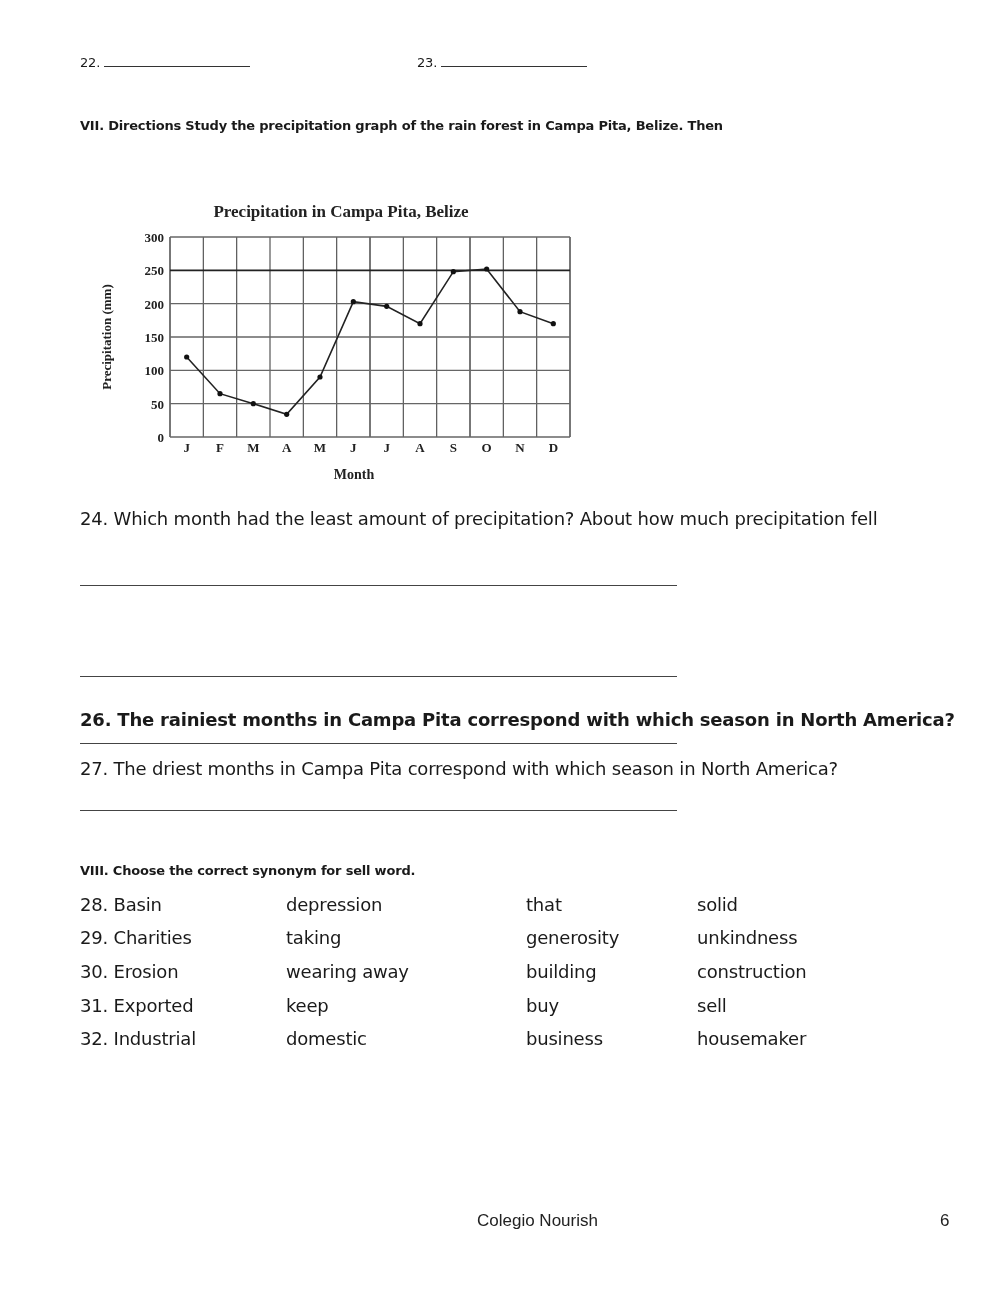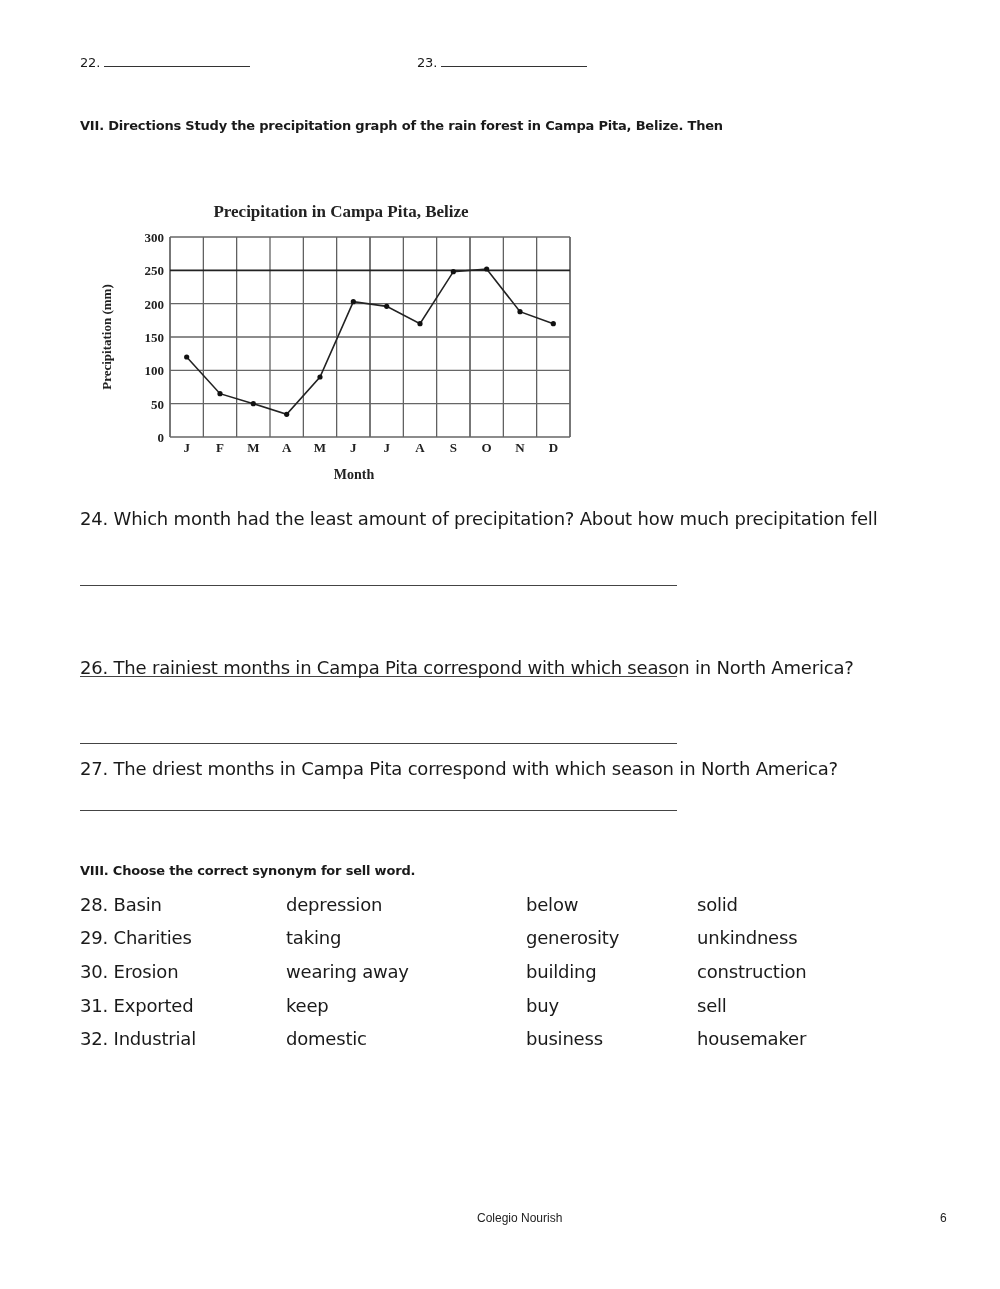--- a/index.html
+++ b/index.html
@@ -7,21 +7,21 @@
            font-family: "DejaVu Sans", sans-serif; color: #1a1a1a; }
     .abs { position: absolute; }
     .line-text { font-size: 13px; line-height: 24px; letter-spacing: -0.2px; }
     .bold { font-weight: bold; }
     .blank-short { display: inline-block; width: 146px; border-bottom: 1.5px solid #333; height: 18px; vertical-align: baseline; margin-left: 4px; }
     .answer-line { position: absolute; left: 80px; width: 597px; border-top: 1.5px solid #444; height: 0; }
     .q { position: absolute; left: 80px; width: 880px; font-size: 18px; line-height: 24px; letter-spacing: -0.2px; }
     .syn-row { position: absolute; left: 80px; font-size: 18px; line-height: 24px; letter-spacing: -0.2px; width: 880px; height: 24px; }
     .syn-row span { position: absolute; top: 0; white-space: nowrap; }
     .c0 { left: 0; } .c1 { left: 206px; } .c2 { left: 446px; } .c3 { left: 617px; }
-    .footer { font-family: "Liberation Sans", sans-serif; font-size: 12px; color: #222; }
+    .footer { font-family: "Liberation Sans", sans-serif; font-size: 17px; color: #222; }
     .chart-svg text { font-family: "Liberation Serif", "DejaVu Serif", serif; font-weight: bold; fill: #222; }
   </style>
 </head>
 <body>
 
 <div class="abs line-text" style="left:80px; top:48px;">
   <span>22.</span><span class="blank-short"></span>
 </div>
 <div class="abs line-text" style="left:417px; top:48px;">
   <span>23.</span><span class="blank-short"></span>
@@ -99,36 +99,36 @@
 
 <div class="q" style="top:507px;">
   <div>24. Which month had the least amount of precipitation? About how much precipitation fell</div>
 </div>
 <div class="answer-line" style="top:585px;"></div>
 
 <div class="q" style="top:598px;">
 </div>
 <div class="answer-line" style="top:676px;"></div>
 
-<div class="q" style="top:656px;">
+<div class="q" style="top:708px;font-weight:bold;">
   <div>26. The rainiest months in Campa Pita correspond with which season in North America?</div>
 </div>
 <div class="answer-line" style="top:743px;"></div>
 
 <div class="q" style="top:757px;">
   <div>27. The driest months in Campa Pita correspond with which season in North America?</div>
 </div>
 <div class="answer-line" style="top:810px;"></div>
 
 <div class="abs line-text bold" style="left:80px; top:859px;">VIII. Choose the correct synonym for sell word.</div>
 
 <div class="syn-row" style="top:893px;">
   <span class="c0">28.  Basin</span>
   <span class="c1">depression</span>
-  <span class="c2">below</span>
+  <span class="c2">that</span>
   <span class="c3">solid</span>
 </div>
 <div class="syn-row" style="top:926px;">
   <span class="c0">29. Charities</span>
   <span class="c1">taking</span>
   <span class="c2">generosity</span>
   <span class="c3">unkindness</span>
 </div>
 <div class="syn-row" style="top:960px;">
   <span class="c0">30. Erosion</span>

